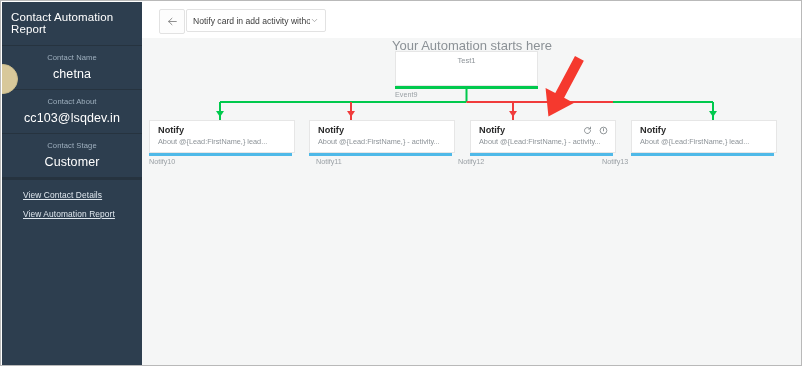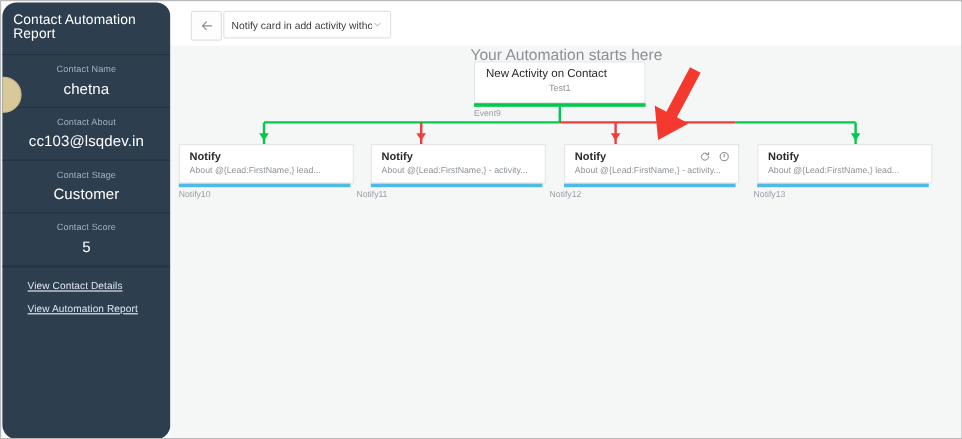--- a/index.html
+++ b/index.html
@@ -9,21 +9,21 @@
     background:#ffffff;
   }
   #app{
     position:relative;width:802px;height:366px;box-sizing:border-box;
     border:1px solid #b9b9b9;background:#ffffff;overflow:hidden;
   }
 
   
   #sidebar{
     position:absolute;left:1px;top:1px;width:140px;height:364px;
-    background:#2d3e4f;box-sizing:border-box;overflow:hidden;border-radius:12px;
+    background:#2d3e4f;box-sizing:border-box;overflow:hidden;
   }
   .sb-title{
     color:#ffffff;font-size:11.5px;padding:9px 9px 10px 9px;
     letter-spacing:.1px;
   }
   .sb-div{height:1px;background:#26333f;margin:0;}
   .sb-block{padding:7px 9px 8px 9px;position:relative;text-align:center;}
   .sb-label{color:#9fb0bf;font-size:7.6px;letter-spacing:.1px;margin-bottom:5px;}
   .sb-value{color:#ffffff;font-size:12.5px;letter-spacing:.1px;}
   #avatar{
@@ -119,24 +119,20 @@
       <div class="sb-value">cc103@lsqdev.in</div>
     </div>
     <div class="sb-div"></div>
 
     <div class="sb-block">
       <div class="sb-label">Contact Stage</div>
       <div class="sb-value">Customer</div>
     </div>
     <div class="sb-div"></div>
 
-    <div class="sb-block">
-      <div class="sb-label">Contact Score</div>
-      <div class="sb-value">5</div>
-    </div>
     <div class="sb-div"></div>
 
     <div class="sb-div"></div>
 
     <div class="sb-links">
       <a class="sb-link" href="#">View Contact Details</a>
       <a class="sb-link" href="#">View Automation Report</a>
     </div>
 
     <div id="avatar"></div>
@@ -177,39 +173,38 @@
       <path d="M205 73 L209 79 L213 73 Z" fill="#f03c3c"></path>
 
       <line x1="371" y1="64" x2="371" y2="82" stroke="#f03c3c" stroke-width="2"></line>
       <path d="M367 73 L371 79 L375 73 Z" fill="#f03c3c"></path>
 
       <line x1="571" y1="64" x2="571" y2="82" stroke="#00c94d" stroke-width="2"></line>
       <path d="M567 73 L571 79 L575 73 Z" fill="#00c94d"></path>
     </svg>
 
     <div id="start-node">
-      <div class="n-title">New Activity on Contact</div>
       <div class="n-sub">Test1</div>
     </div>
     <div id="start-bar"></div>
     <div id="start-id">Event9</div>
 
     <div class="card" style="left:7px;">
       <div class="c-title">Notify</div>
       <div class="c-sub">About @{Lead:FirstName,} lead...</div>
     </div>
     <div class="card-bar" style="left:7px;"></div>
     <div class="card-id" style="left:7px;">Notify10</div>
 
     <div class="card" style="left:167px;">
       <div class="c-title">Notify</div>
       <div class="c-sub">About @{Lead:FirstName,} - activity...</div>
     </div>
     <div class="card-bar" style="left:167px;"></div>
-    <div class="card-id" style="left:155px;text-align:right;">Notify11</div>
+    <div class="card-id" style="left:174px;text-align:right;">Notify11</div>
 
     <div class="card" style="left:328px;">
       <div class="c-title">Notify</div>
       <div class="c-sub">About @{Lead:FirstName,} - activity...</div>
       <div class="card-icons">
         <svg width="9" height="9" viewBox="0 0 24 24">
           <path d="M20 12a8 8 0 1 1-2.6-5.9" fill="none" stroke="#6f757a" stroke-width="2" stroke-linecap="round"></path>
           <path d="M20 3v5h-5" fill="none" stroke="#6f757a" stroke-width="2" stroke-linecap="round" stroke-linejoin="round"></path>
         </svg>
         <svg width="9" height="9" viewBox="0 0 24 24">
@@ -219,21 +214,21 @@
       </div>
     </div>
     <div class="card-bar" style="left:328px;"></div>
     <div class="card-id" style="left:316px;">Notify12</div>
 
     <div class="card" style="left:489px;">
       <div class="c-title">Notify</div>
       <div class="c-sub">About @{Lead:FirstName,} lead...</div>
     </div>
     <div class="card-bar" style="left:489px;"></div>
-    <div class="card-id" style="left:486px;">Notify13</div>
+    <div class="card-id" style="left:460px;">Notify13</div>
 
     <svg id="arrow-ann">
       <g transform="translate(433,18) rotate(28)">
         <path d="M10 0 L10 42 L21 42 L5 66 L-11 42 L0 42 L0 0 Z" fill="#f5392e"></path>
       </g>
     </svg>
 
   </div>
 </div>
 

